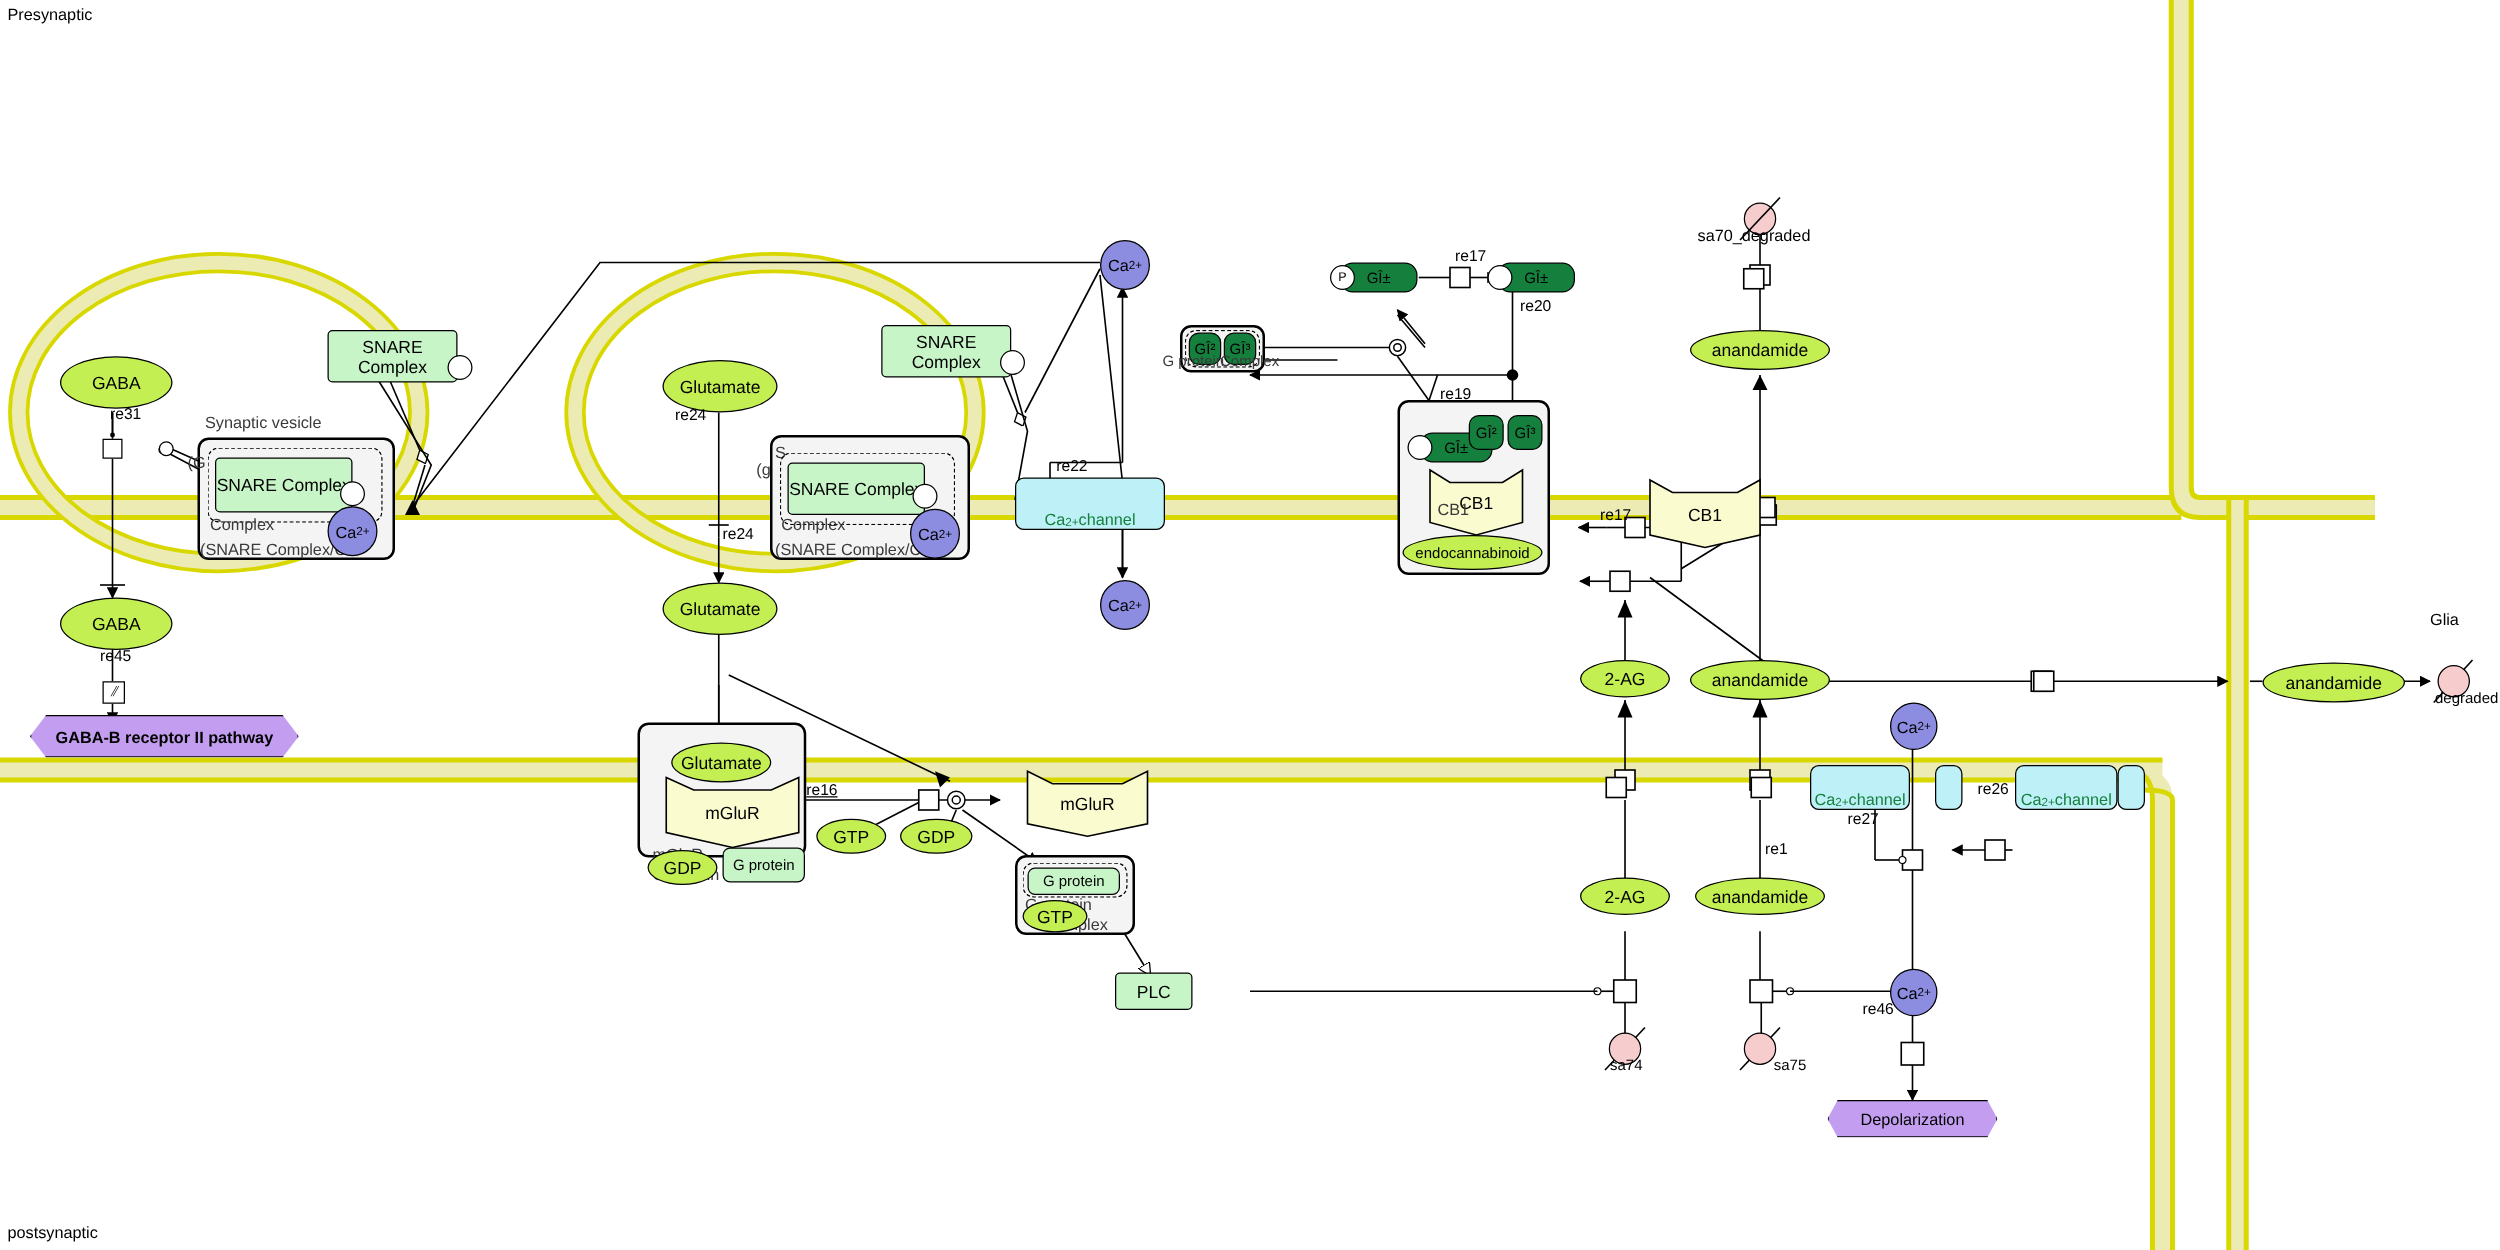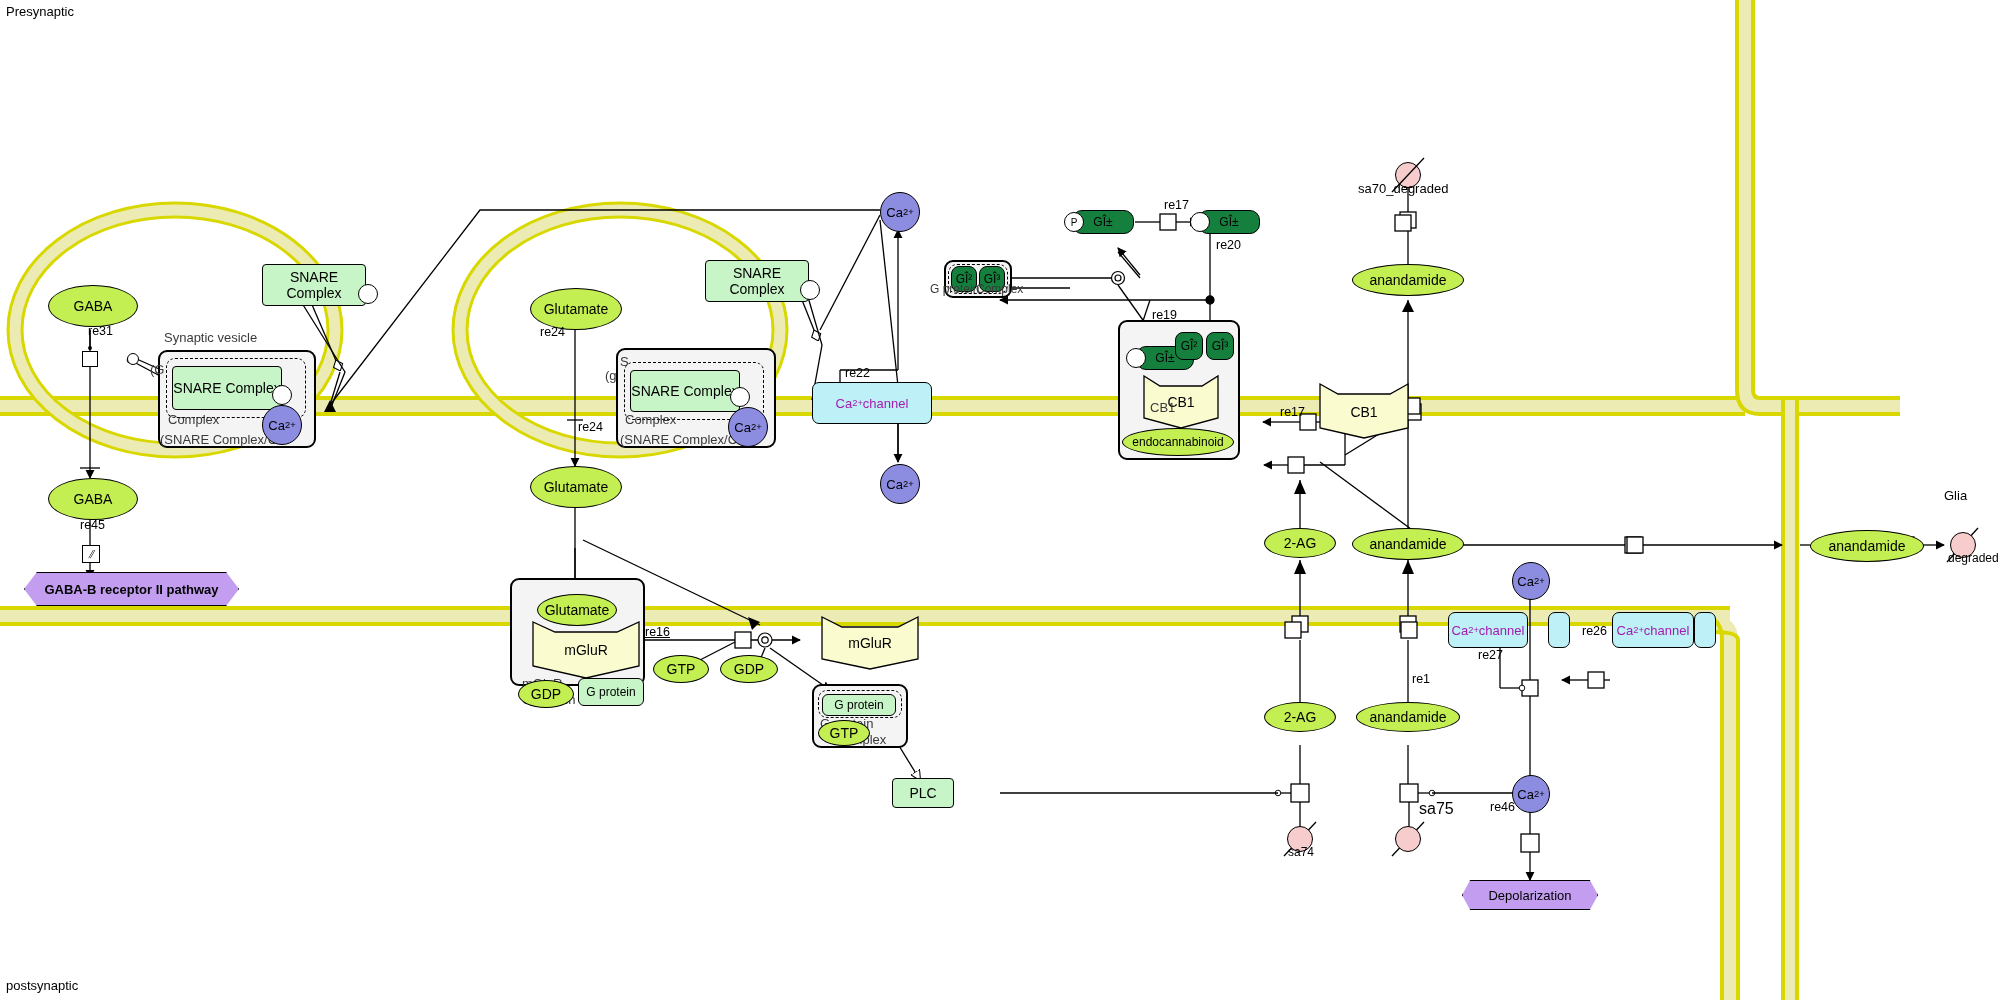--- a/index.html
+++ b/index.html
@@ -26,22 +26,22 @@
 
   
   .macro-rect { position:absolute; border:1.3px solid #000; border-radius:4px;
                 background:#c8f5c8; display:flex; align-items:center;
                 justify-content:center; font-size:14px; color:#000;
                 text-align:center; }
   .macro-rect.sm { font-size:12px; border-radius:6px; }
 
   
   .channel { position:absolute; border:1.3px solid #000; border-radius:7px;
-             background:#bdf0f7; display:flex; align-items:center;
-             justify-content:center; font-size:13px; color:#a21caf; }
+             background:#bdf0f7; display:flex; align-items:flex-end;
+             justify-content:center; font-size:13px; color:#15803d; }
   .receptor-wrap { position:absolute; }
   .receptor-wrap svg { position:absolute; left:0; top:0; }
   .receptor-wrap .rlabel { position:absolute; width:100%; text-align:center;
                            font-size:14px; color:#000; }
 
   
   .complex { position:absolute; background:#f4f4f4; border:2.4px solid #000;
              border-radius:9px; }
   .complex-lbl { position:absolute; font-size:13px; color:#3a3a3a;
                  white-space:nowrap; }
@@ -444,21 +444,21 @@
   <div class="macro-ell" style="left:1352px; top:528px; width:112px; height:32px;">anandamide</div>
   <div class="macro-ell" style="left:1356px; top:702px; width:104px; height:30px;">anandamide</div>
   <div class="rlbl" style="left:1412px; top:672px;">re1</div>
 
   <div class="macro-ell" style="left:1264px; top:528px; width:72px; height:30px;">2-AG</div>
   <div class="macro-ell" style="left:1264px; top:702px; width:72px; height:30px;">2-AG</div>
 
   <div class="sink-circ" style="left:1287px; top:826px; width:26px; height:26px;"></div>
   <div class="sink-lbl" style="left:1288px; top:831px; font-size:12px;">sa74</div>
   <div class="sink-circ" style="left:1395px; top:826px; width:26px; height:26px;"></div>
-  <div class="sink-lbl" style="left:1396px; top:786px; font-size:16px;padding-left:23px;">sa75</div>
+  <div class="sink-lbl" style="left:1396px; top:831px; font-size:12px;padding-left:23px;">sa75</div>
 
   <div class="macro-ell" style="left:1810px; top:530px; width:114px; height:32px;">anandamide</div>
   <div class="sink-circ" style="left:1950px; top:532px; width:26px; height:26px;"></div>
   <div class="sink-lbl" style="left:1948px; top:537px; font-size:12px;">degraded</div>
 
   <div class="ion-circ" style="left:1512px; top:562px; width:38px; height:38px;">Ca<sup>2+</sup></div>
   <div class="channel" style="left:1448px; top:612px; width:80px; height:36px;">Ca<sup>2+</sup> channel</div>
   <div class="channel" style="left:1548px; top:612px; width:22px; height:36px;"></div>
   <div class="channel" style="left:1612px; top:612px; width:82px; height:36px;">Ca<sup>2+</sup> channel</div>
   <div class="channel" style="left:1694px; top:612px; width:22px; height:36px;"></div>

